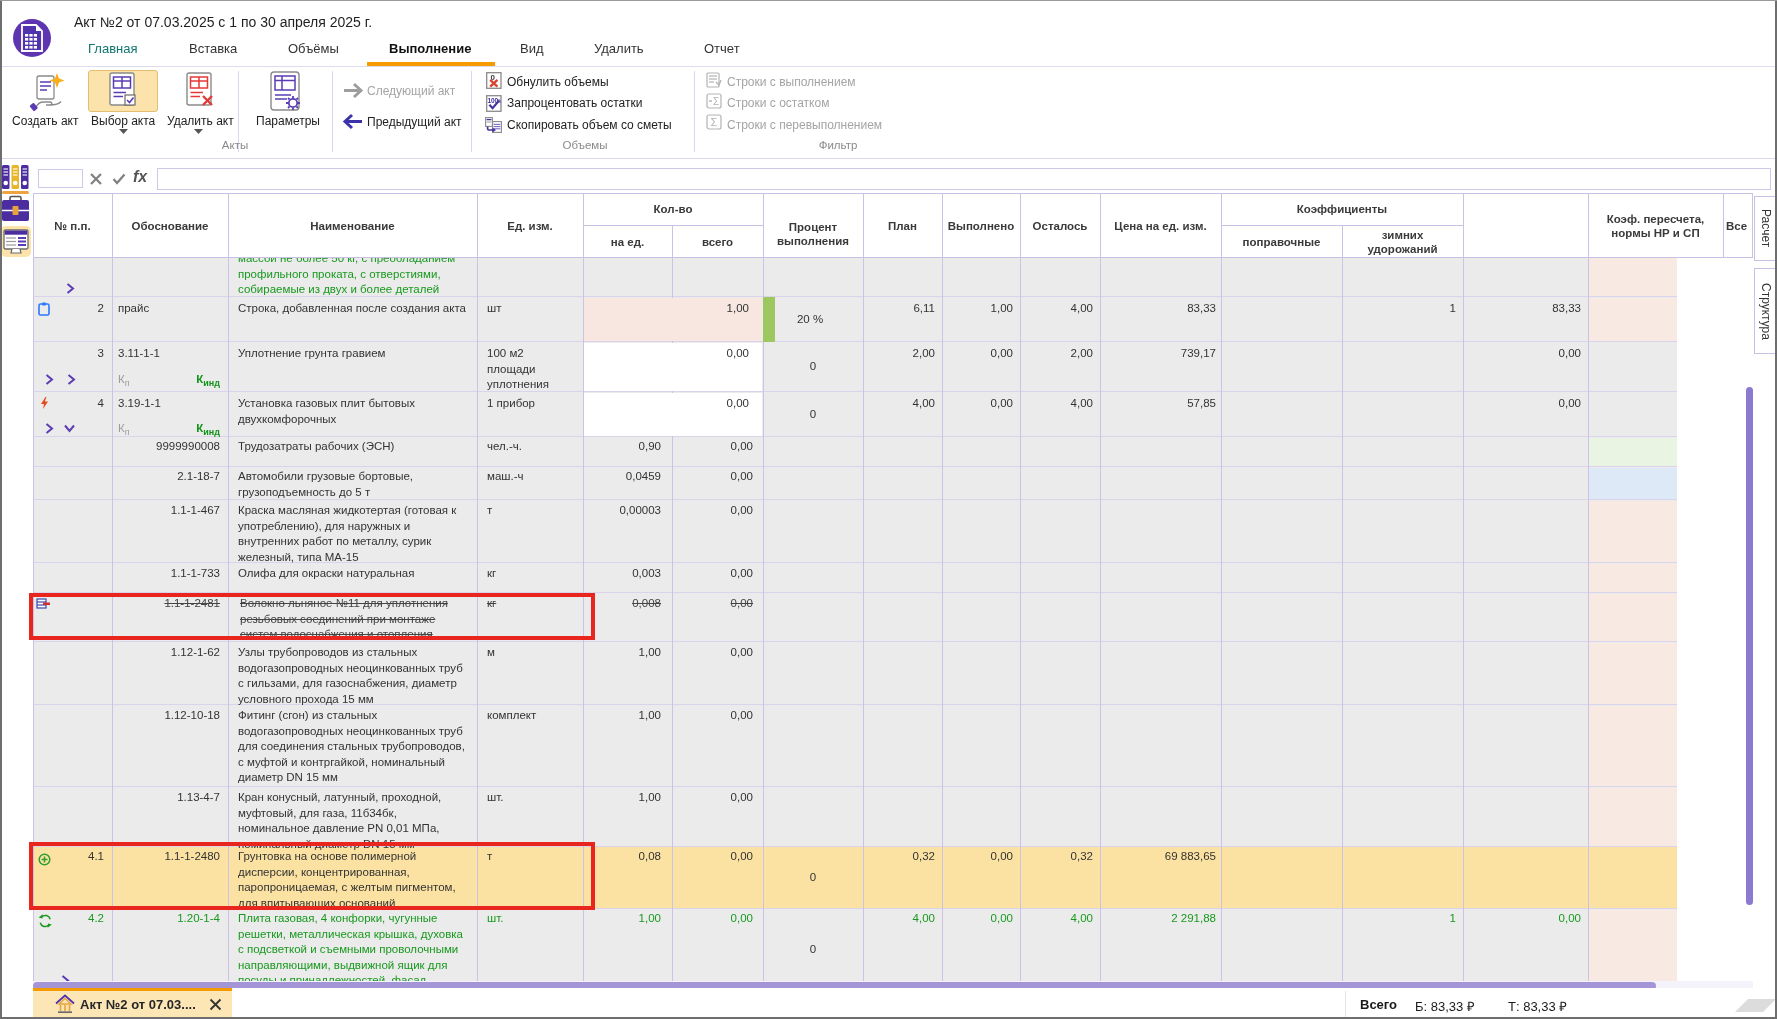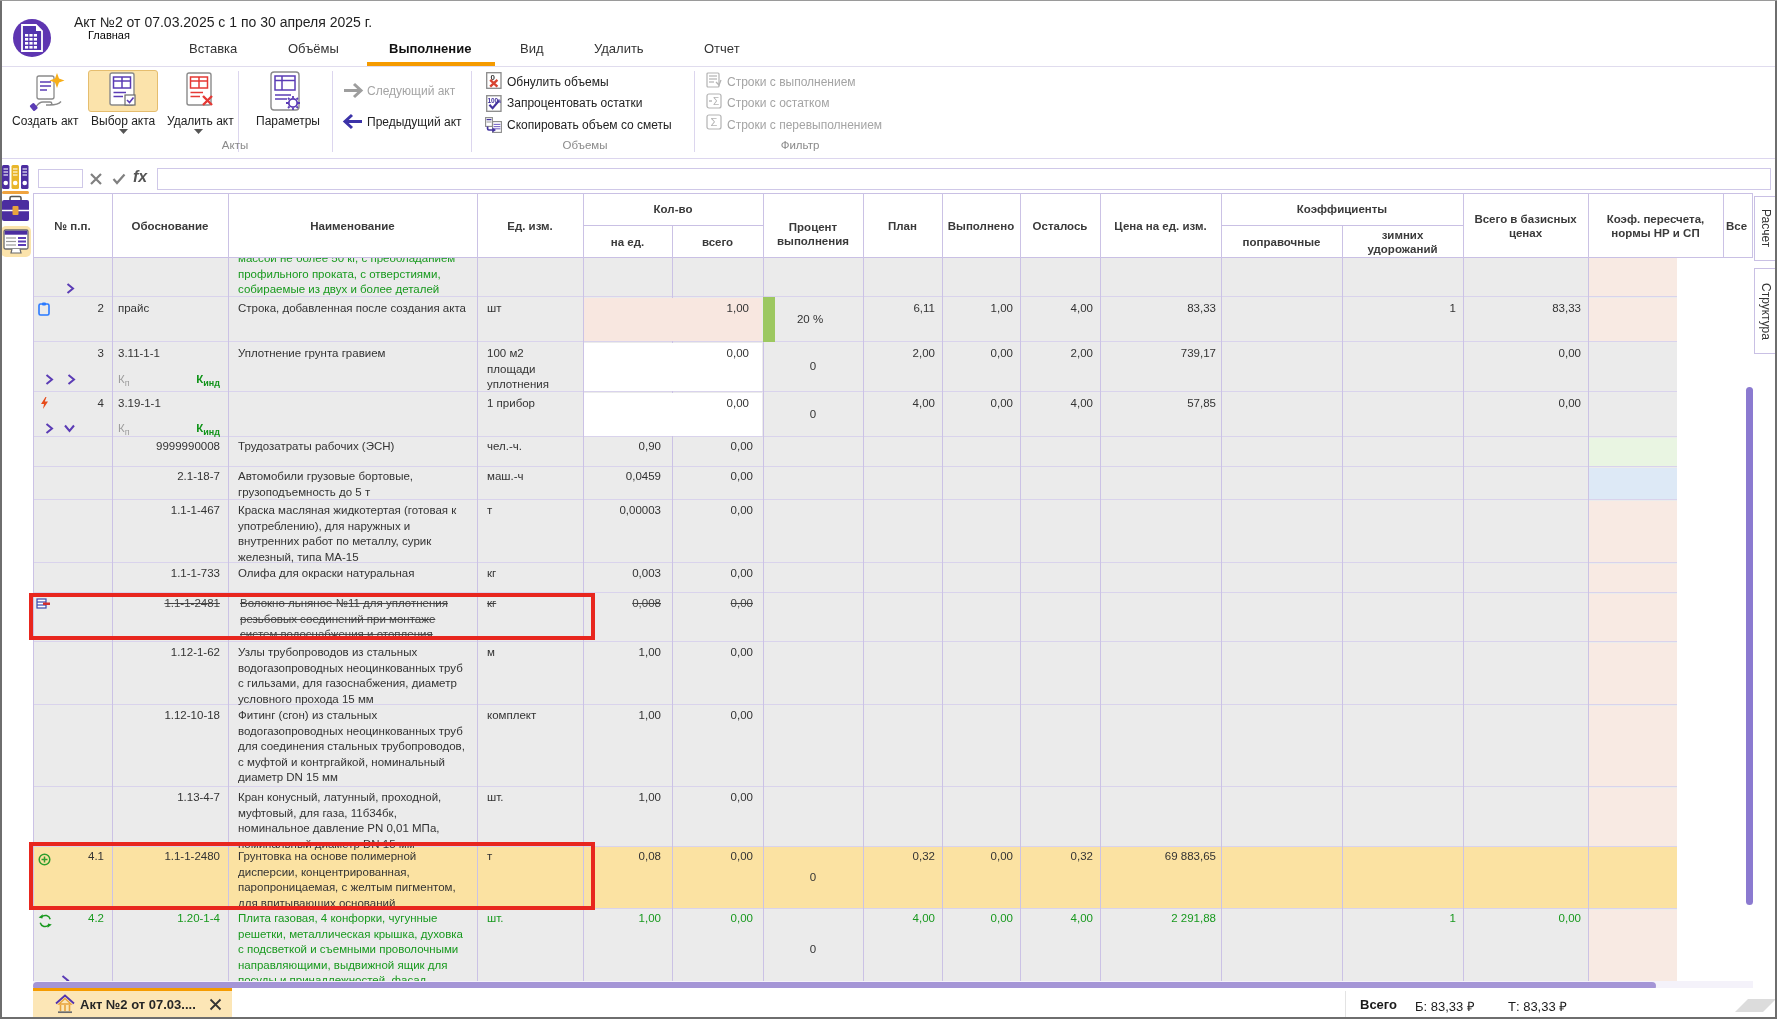--- a/index.html
+++ b/index.html
@@ -35,37 +35,37 @@
       <rect x="13.8" y="14" width="3.2" height="2.6"></rect>
   <rect x="5" y="18" width="3.2" height="2.6"></rect>
       <rect x="9.4" y="18" width="3.2" height="2.6"></rect>
       <rect x="13.8" y="18" width="3.2" height="2.6"></rect>
   <rect x="5" y="22" width="3.2" height="2.6"></rect>
       <rect x="9.4" y="22" width="3.2" height="2.6"></rect>
       <rect x="13.8" y="22" width="3.2" height="2.6"></rect>
  </g>
 </svg>
 <div class="a" style="left:74px;top:14px;font-size:14px;color:#1f1f1f">Акт №2 от 07.03.2025 с 1 по 30 апреля 2025 г.</div>
-<div class="a" style="left:88px;top:29px;font-size:11px;color:#000000">Главная</div>
+<div class="a" style="left:88px;top:41px;font-size:13px;color:#0f766e">Главная</div>
 <div class="a" style="left:189px;top:41px;font-size:13px;color:#333">Вставка</div>
 <div class="a" style="left:288px;top:41px;font-size:13px;color:#333">Объёмы</div>
 <div class="a" style="left:389px;top:41px;font-size:13px;color:#111;font-weight:bold">Выполнение</div>
 <div class="a" style="left:520px;top:41px;font-size:13px;color:#333">Вид</div>
 <div class="a" style="left:594px;top:41px;font-size:13px;color:#333">Удалить</div>
 <div class="a" style="left:704px;top:41px;font-size:13px;color:#333">Отчет</div>
 <div class="a" style="left:367px;top:62px;width:128px;height:4px;background:#f59b00"></div>
 <div class="a" style="left:0;top:66px;width:1777px;height:1px;background:#e0dcee"></div>
 
 <div class="sep" style="left:238px"></div>
 <div class="sep" style="left:332px"></div>
 <div class="sep" style="left:471px"></div>
 <div class="sep" style="left:694px"></div>
 <div class="a glbl" style="left:185px;top:139px;width:100px">Акты</div>
 <div class="a glbl" style="left:535px;top:139px;width:100px">Объемы</div>
-<div class="a glbl" style="left:750px;top:139px;width:100px">Фильтр</div>
+<div class="a glbl" style="left:788px;top:139px;width:100px">Фильтр</div>
 <div class="a" style="left:0;top:158px;width:1777px;height:1px;background:#dcd6ee"></div>
 
 <svg class="a" style="left:28px;top:73px" width="38" height="42" viewBox="0 0 38 42">
  <rect x="9" y="3" width="17" height="23" rx="2" fill="#fff" stroke="#8a8a8a" stroke-width="1.3"></rect>
  <g stroke="#5b3cb5" stroke-width="1.5">
       <line x1="12" y1="9" x2="23" y2="9"></line>
       <line x1="12" y1="13" x2="23" y2="13"></line>
       <line x1="12" y1="17" x2="19" y2="17"></line>
     </g>
  <path d="M29 0 L31 5.5 L36.5 7.5 L31 9.5 L29 15 L27 9.5 L21.5 7.5 L27 5.5 Z" fill="#f7ae18"></path>
@@ -277,21 +277,20 @@
  <div class="a hdr" style="left:550px;top:32px;width:89px;height:33px">на ед.</div>
  <div class="a hdr" style="left:639px;top:32px;width:91px;height:33px">всего</div>
  <div class="a hdr" style="left:730px;top:0;width:100px;height:81px">Процент<br>выполнения</div>
  <div class="a hdr" style="left:830px;top:0;width:79px;height:65px">План</div>
  <div class="a hdr" style="left:909px;top:0;width:78px;height:65px">Выполнено</div>
  <div class="a hdr" style="left:987px;top:0;width:80px;height:65px">Осталось</div>
  <div class="a hdr" style="left:1067px;top:0;width:121px;height:65px">Цена на ед. изм.</div>
  <div class="a hdr" style="left:1188px;top:0;width:242px;height:32px">Коэффициенты</div>
  <div class="a hdr" style="left:1188px;top:32px;width:121px;height:33px">поправочные</div>
  <div class="a hdr" style="left:1309px;top:32px;width:121px;height:33px">зимних<br>удорожаний</div>
- <div class="a hdr" style="left:1430px;top:0;width:125px;height:65px">Всего в базисных<br>ценах</div>
  <div class="a hdr" style="left:1555px;top:0;width:135px;height:65px">Коэф. пересчета,<br>нормы НР и СП</div>
  <div class="a hdr" style="left:1693px;top:0;width:40px;height:65px;justify-content:flex-start">Все</div>
 </div>
 <div class="a" style="left:0;top:65px;width:1644px;height:733px;overflow:hidden" id="gb">
 
 <div class="row" style="top:0;height:39px"></div>
 <div class="row" style="top:39px;height:45px"></div>
 <div class="row" style="top:84px;height:50px"></div>
 <div class="row" style="top:134px;height:45px"></div>
 <div class="row" style="top:179px;height:30px"></div>
@@ -388,20 +387,21 @@
 <div class="cell num" style="left:0;top:138px;width:71px;padding-right:0">4</div>
 <div class="cell" style="left:85px;top:138px">3.19-1-1</div>
 <div class="cell" style="left:85px;top:163px;color:#9e9e9e">К<sub style="font-size:9px">п</sub></div>
 <div class="cell" style="left:79px;top:163px;width:108px;text-align:right;color:#0f9318;font-weight:bold">К<sub style="font-size:9px">инд</sub></div>
 <svg class="a" style="left:12px;top:165px" width="9" height="11" viewBox="0 0 9 11">
         <path d="M1.5 1 L7 5.5 L1.5 10" fill="none" stroke="#5b3cb5" stroke-width="2"></path>
       </svg>
 <svg class="a" style="left:31px;top:166px" width="11" height="9" viewBox="0 0 11 9">
         <path d="M1 1.5 L5.5 7 L10 1.5" fill="none" stroke="#5b3cb5" stroke-width="2"></path>
       </svg>
+<div class="cell" style="left:205px;top:138px;width:235px">Установка газовых плит бытовых<br>двухкомфорочных</div>
 <div class="cell" style="left:454px;top:138px;width:90px">1 прибор</div>
 <div class="cell num" style="left:551px;top:138px;width:171px;padding-right:6px">0,00</div>
 <div class="cell" style="left:730px;top:134px;width:100px;height:45px;display:flex;align-items:center;justify-content:center">0</div>
 <div class="cell num" style="left:830px;top:138px;width:79px">4,00</div>
 <div class="cell num" style="left:909px;top:138px;width:78px">0,00</div>
 <div class="cell num" style="left:987px;top:138px;width:80px">4,00</div>
 <div class="cell num" style="left:1067px;top:138px;width:121px;padding-right:5px">57,85</div>
 <div class="cell num" style="left:1430px;top:138px;width:125px">0,00</div>
 
 <div class="cell num" style="left:79px;top:181px;width:108px;padding-right:0">9999990008</div>

